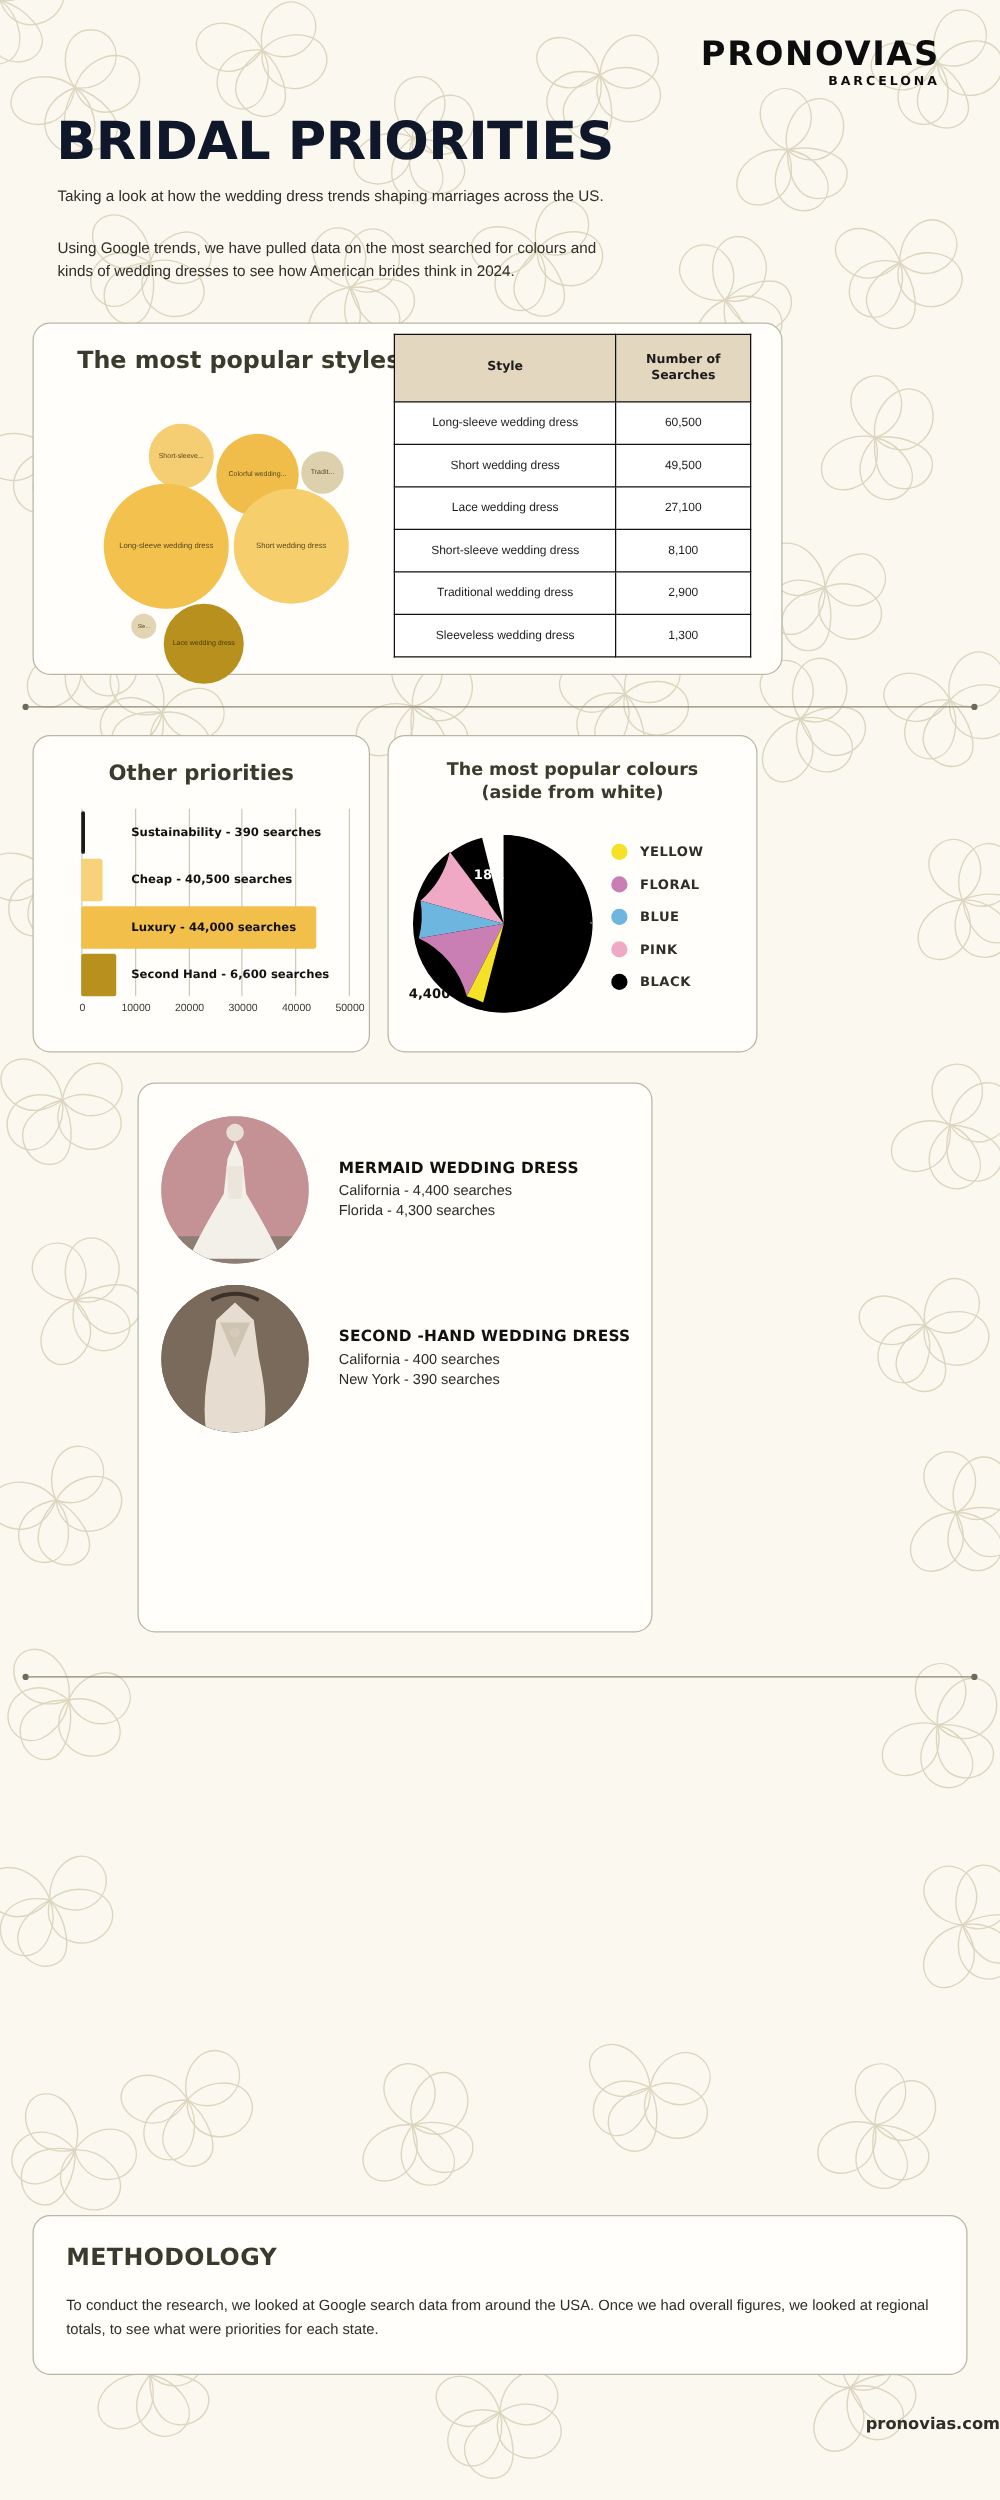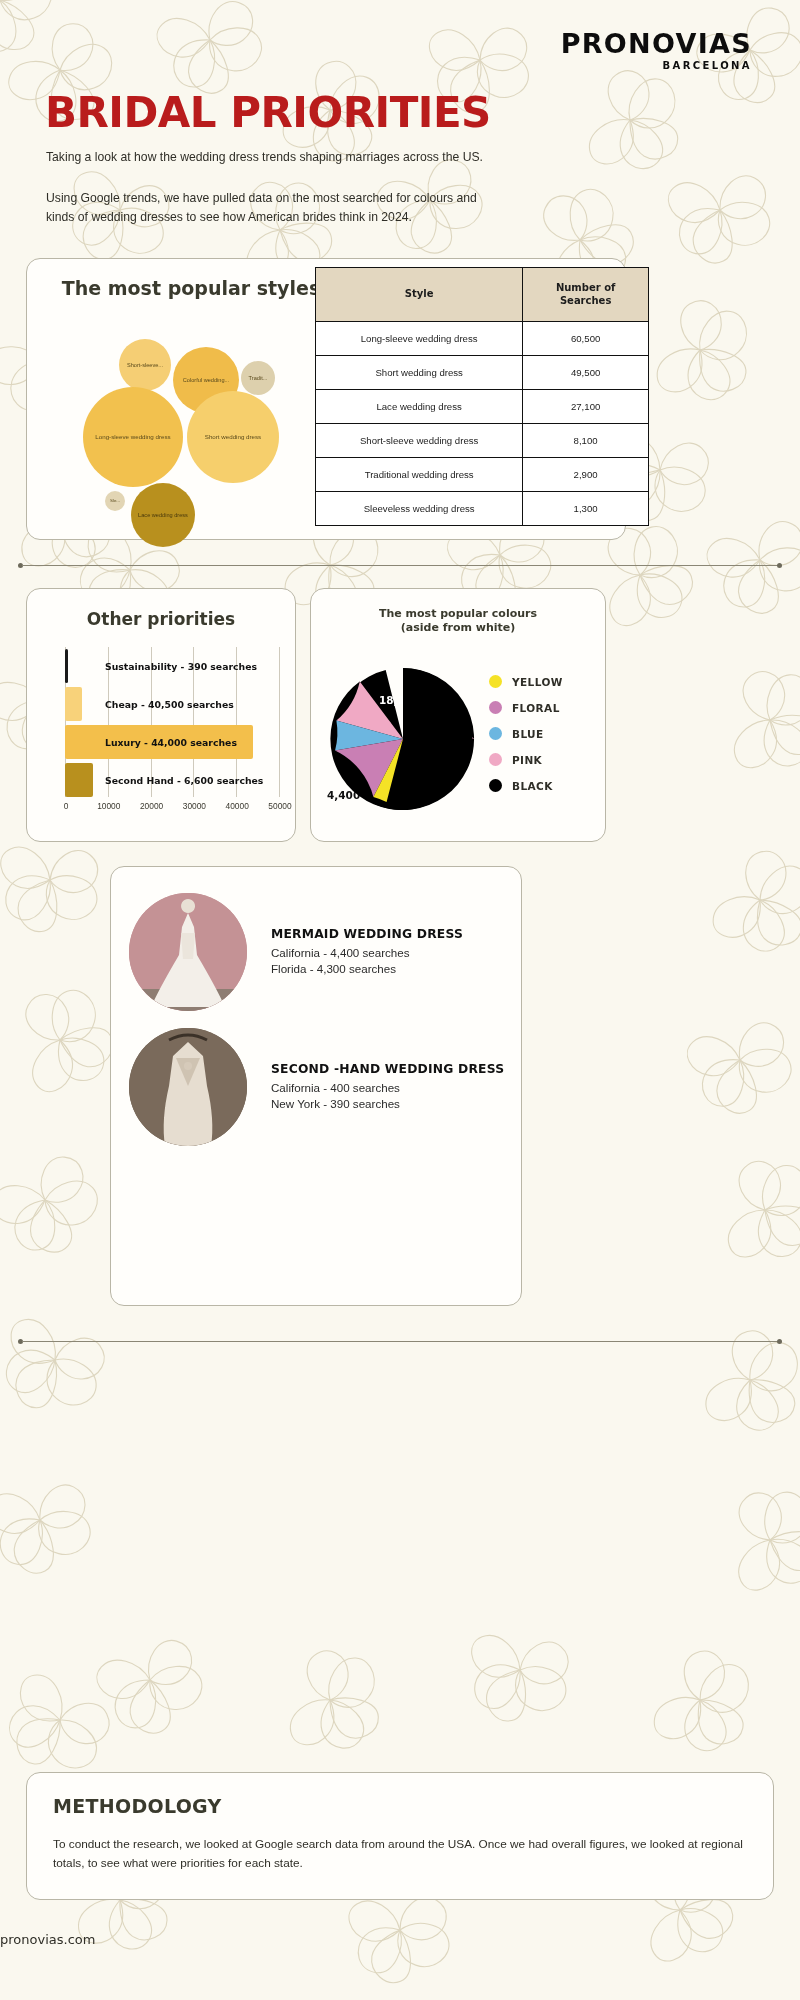--- a/index.html
+++ b/index.html
@@ -22,21 +22,21 @@
     font-family: "DejaVu Sans", sans-serif;
     font-weight: 700; font-size: 27px; letter-spacing: 1.3px; color: #0d0d0d;
   }
   .logo-sub {
     font-family: "DejaVu Sans", sans-serif;
     font-weight: 700; font-size: 10px; letter-spacing: 2.4px; color: #0d0d0d; margin-top: 1px;
   }
   .main-title {
     position: absolute; left: 45px; top: 88px;
     font-family: "DejaVu Sans", sans-serif;
-    font-weight: 700; font-size: 42px; letter-spacing: -0.5px; color: #b91c1c;
+    font-weight: 700; font-size: 42px; letter-spacing: -0.5px; color: #0f172a;
   }
   .intro { position: absolute; left: 46px; top: 148px; width: 446px; }
   .intro p { font-size: 12.2px; line-height: 1.55; color: #2f2e27; }
   .intro p.second { margin-top: 22px; }
 
   
   .card {
     position: absolute; background: #fffefb;
     border: 1px solid #b9b6a6; border-radius: 14px;
   }
@@ -48,21 +48,21 @@
   
   #styles-card { left: 26px; top: 258px; width: 600px; height: 282px; }
   #styles-title { font-size: 19px; position: absolute; left: 34px; top: 18px; width: 260px; }
 
   .bubble-wrap { position: absolute; left: 24px; top: 44px; width: 272px; height: 222px; }
   .bubble { position: absolute; border-radius: 50%; display: flex; align-items: center; justify-content: center; text-align: center; }
   .bubble span { font-size: 5.6px; color: #5a4a1c; line-height: 1.1; padding: 0 2px; }
   .bubble.b-lg span { font-size: 6.2px; }
 
   
-  #styles-table { position: absolute; left: 288px; top: 8px; width: 334px; border-collapse: collapse; }
+  #styles-table { position: absolute; left: 288px; top: 8px; width: 286px; border-collapse: collapse; }
   #styles-table th, #styles-table td {
     border: 1.6px solid #111; text-align: center; font-size: 9.6px; color: #1c1c1c;
   }
   #styles-table th {
     background: #e3d7c0; font-family: "DejaVu Sans", sans-serif;
     font-weight: 700; font-size: 10px; padding: 14px 4px; line-height: 1.25;
   }
   #styles-table td { padding: 11px 4px; background: #fff; }
   #styles-table td.col-style { width: 178px; }
   #styles-table td.col-num { width: 108px; }
@@ -85,21 +85,21 @@
   .bar-label {
     position: absolute; left: 40px; top: 50%; transform: translateY(-50%);
     font-family: "DejaVu Sans", sans-serif; font-weight: 700;
     font-size: 9.3px; color: #111; white-space: nowrap;
   }
   .axis-labels { position: absolute; left: 18px; right: 0; top: 154px; height: 16px; }
   .axis-labels span { position: absolute; font-size: 8.4px; color: #3c3a30; transform: translateX(-50%); }
 
   
   #colours-card { left: 310px; top: 588px; width: 296px; height: 254px; }
-  #colours-title { font-size: 11px; position: absolute; left: 10px; right: 10px; top: 18px; line-height: 1.3; }
+  #colours-title { font-size: 14px; position: absolute; left: 10px; right: 10px; top: 18px; line-height: 1.3; }
 
   .pie-area { position: absolute; left: 10px; top: 72px; width: 160px; height: 160px; }
   .pie { position: absolute; left: 8px; top: 4px; width: 148px; height: 148px; }
   .pie-label {
     position: absolute; font-family: "DejaVu Sans", sans-serif; font-weight: 700;
     font-size: 10.5px; color: #fff; white-space: nowrap;
   }
   .pie-label.dark { color: #111; }
   .pie-center {
     position: absolute; color: #fff; font-family: "DejaVu Sans", sans-serif; font-weight: 700;
@@ -124,22 +124,22 @@
   
   #methodology-card { left: 26px; top: 1772px; width: 748px; height: 128px; }
   #methodology-title {
     position: absolute; left: 26px; top: 22px;
     font-family: "DejaVu Sans", sans-serif; font-weight: 700; font-size: 19px;
     color: #3a3a2d; letter-spacing: 0.3px;
   }
   #methodology-body { position: absolute; left: 26px; top: 62px; width: 690px; font-size: 11.8px; line-height: 1.62; color: #2f2e27; }
 
   #footer-url {
-    position: absolute; left: 0; right: 0; top: 1932px; text-align: left;
-    font-family: "DejaVu Sans", sans-serif; font-weight: 400; font-size: 13px; color: #2f2e27;
+    position: absolute; left: 0; right: 0; top: 1932px; text-align: right;
+    font-family: "DejaVu Sans", sans-serif; font-weight: 700; font-size: 13px; color: #2f2e27;
   }
 </style>
 </head>
 <body>
 
 <svg id="bg-pattern" width="800" height="2000" viewBox="0 0 800 2000">
   <rect width="800" height="2000" fill="#faf8ef"></rect>
   <g fill="none" stroke="#ddd6bf" stroke-width="1.1" opacity="0.95">
     <g id="flowerdef">
       <path d="M0,0 C-18,-14 -44,-10 -50,6 C-56,22 -38,34 -20,28 C-8,24 -2,12 0,0 Z"></path>

